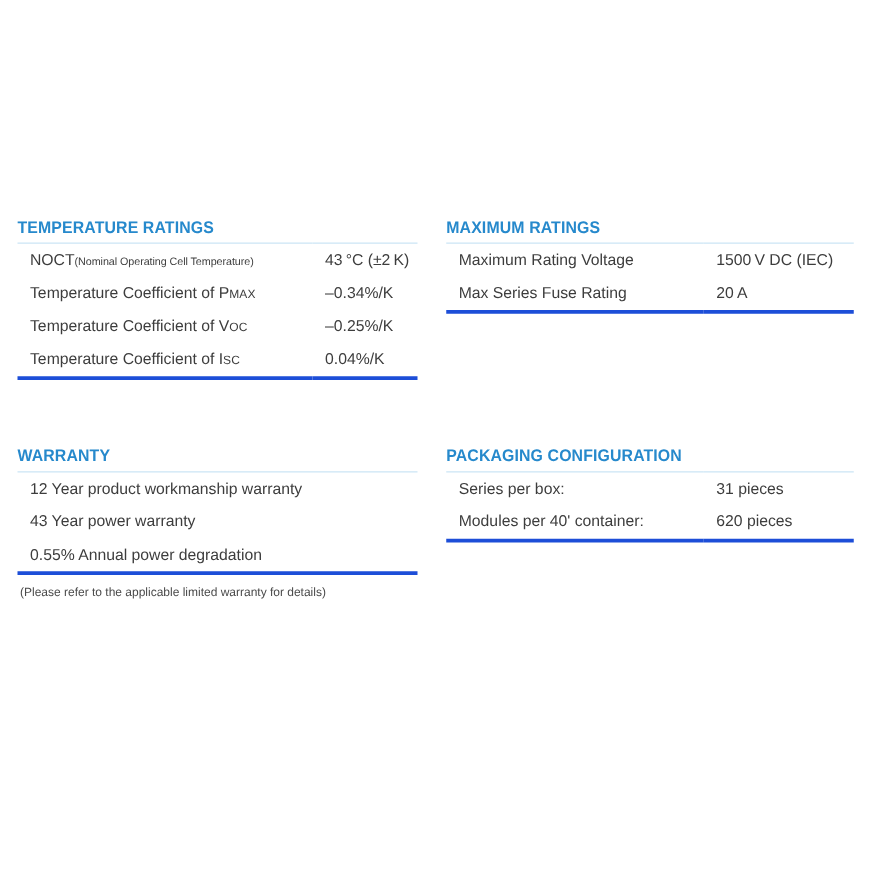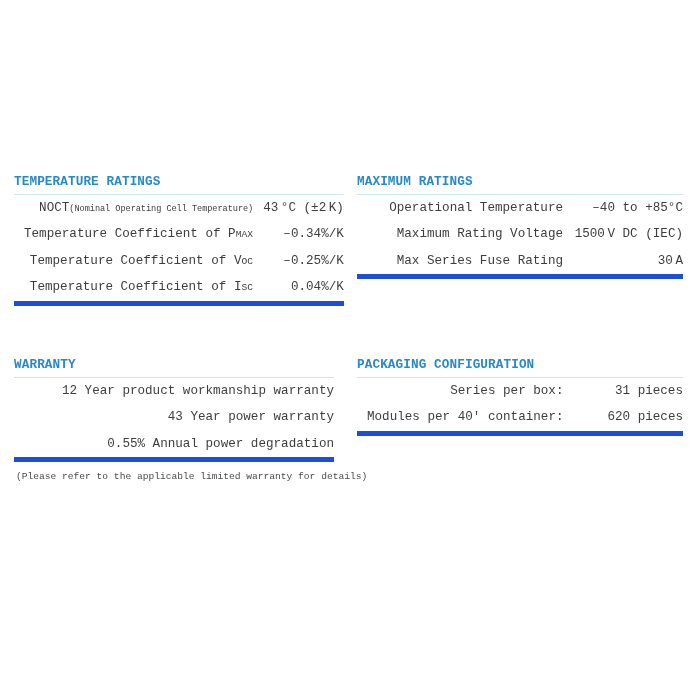--- a/index.html
+++ b/index.html
@@ -12,21 +12,20 @@
     background: #ffffff;
     font-family: "Liberation Sans", sans-serif;
     color: #3a3a3a;
     overflow: hidden;
   }
 
   .page {
     position: relative;
     width: 564px;
     height: 700px;
-    font-family: Liberation Mono, monospace;
   }
 
   
   .col {
     position: absolute;
   }
   .col-left  { left: 14px;  width: 320px; }
   .col-right { left: 357px; width: 326px; }
 
   .row-top    { top: 174px; }
@@ -42,23 +41,22 @@
     transform: scaleX(0.94);
     transform-origin: left center;
     white-space: nowrap;
     padding-bottom: 5px;
   }
 
   
   .spec-table {
     width: 100%;
     border-top: 1px solid #cbe5f5;
-    border-bottom: 5px solid #1d4ed8;
+    border-bottom: 3px solid #1d4ed8;
     border-collapse: collapse;
-    text-align: right;
   }
   .spec-table td {
     font-size: 12.6px;
     color: #3d3d3d;
     padding: 6px 0 6px 0;
     vertical-align: baseline;
     line-height: 1.15;
     white-space: nowrap;
   }
   .spec-table td.label {
@@ -121,30 +119,26 @@
         </tr>
       </tbody>
     </table>
   </div>
 
   <div class="col col-right row-top">
     <div class="section-title">MAXIMUM RATINGS</div>
     <table class="spec-table tbl-max">
       <tbody>
         <tr>
-          <td class="label">Operational Temperature</td>
-          <td class="value">–40 to +85°C</td>
-        </tr>
-        <tr>
           <td class="label">Maximum Rating Voltage</td>
           <td class="value">1500 V DC (IEC)</td>
         </tr>
         <tr>
           <td class="label">Max Series Fuse Rating</td>
-          <td class="value">30 A</td>
+          <td class="value">20 A</td>
         </tr>
       </tbody>
     </table>
   </div>
 
   <div class="col col-left row-bottom">
     <div class="section-title">WARRANTY</div>
     <table class="spec-table tbl-warranty">
       <tbody>
         <tr>

